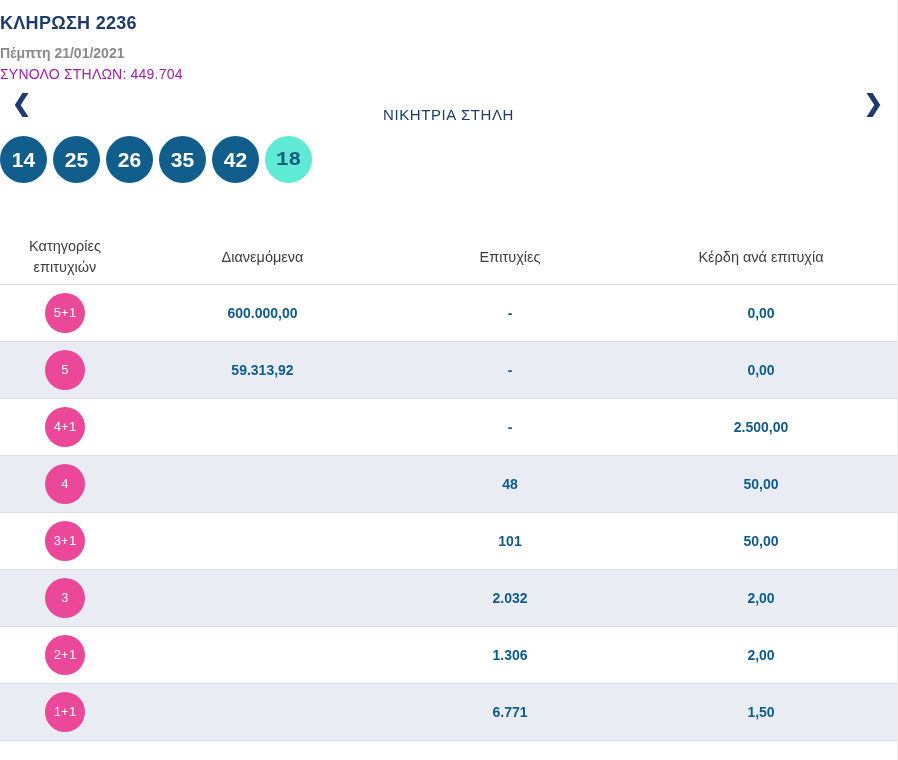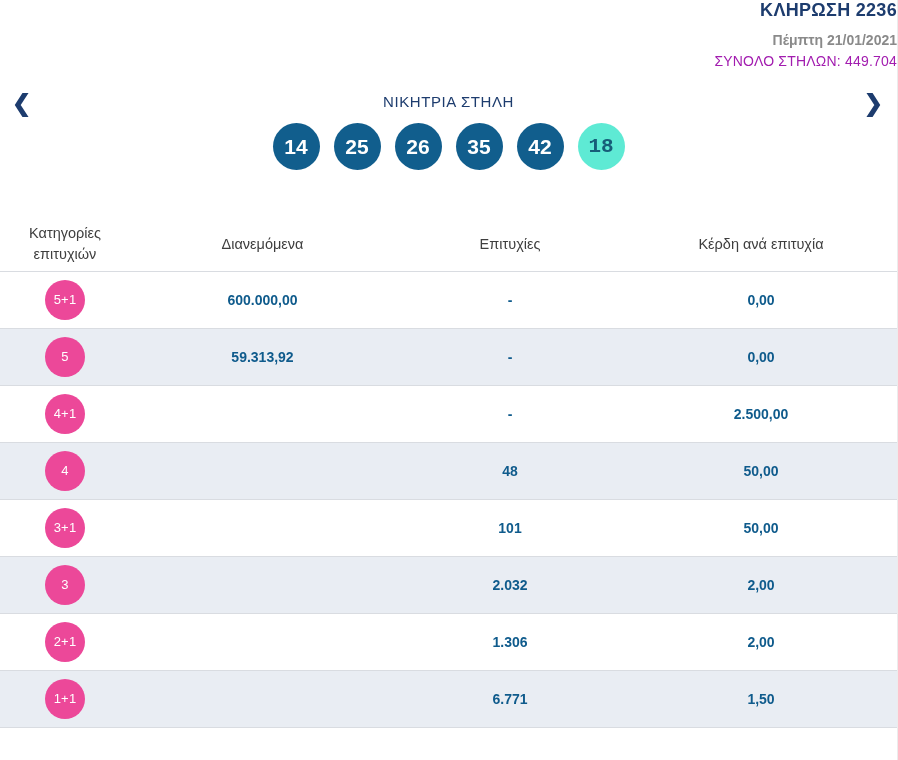--- a/index.html
+++ b/index.html
@@ -9,41 +9,41 @@
     font-family:"Liberation Sans", sans-serif;
     -webkit-font-smoothing:antialiased;
   }
   .page {
     position:relative; width:898px; height:760px;
     background:#fff; overflow:hidden;
     border-right:1px solid #ececec;
   }
 
   
-  .draw-header { text-align:right; }
+  .draw-header { text-align:left; padding-top:13px; }
   .draw-title {
     font-size:18px; font-weight:bold; color:#1d3c6e; letter-spacing:.3px;
   }
   .draw-date { margin-top:11px; font-size:14px; font-weight:bold; color:#8a8a8a; }
   .total-columns { margin-top:5px; font-size:14px; color:#a21caf; letter-spacing:.2px; }
 
   
   .nav-btn {
     position:absolute; top:88px; background:none; border:none; cursor:pointer;
     color:#1d3c6e; font-size:23px; font-weight:bold; line-height:1; padding:4px;
   }
   .nav-btn.prev { left:8px; }
   .nav-btn.next { right:10px; }
 
   
   .winning-title {
     text-align:center; margin-top:24px;
     font-size:15px; font-weight:normal; color:#1d3c6e; letter-spacing:.6px;
   }
-  .balls { display:flex; justify-content:center; gap:14px; margin-top:13px; }
+  .balls { display:flex; justify-content:flex-start; gap:6px; margin-top:13px; }
   .ball {
     width:47px; height:47px; border-radius:50%;
     display:flex; align-items:center; justify-content:center;
     font-size:21px; font-weight:bold;
   }
   .ball.blue { background:#115e8d; color:#ffffff; }
   .ball.joker { background:#5eead4; color:#175d78;font-family:Liberation Mono, monospace; }
 
   
   .prize-table { width:100%; border-collapse:collapse; margin-top:48px; table-layout:fixed; }

